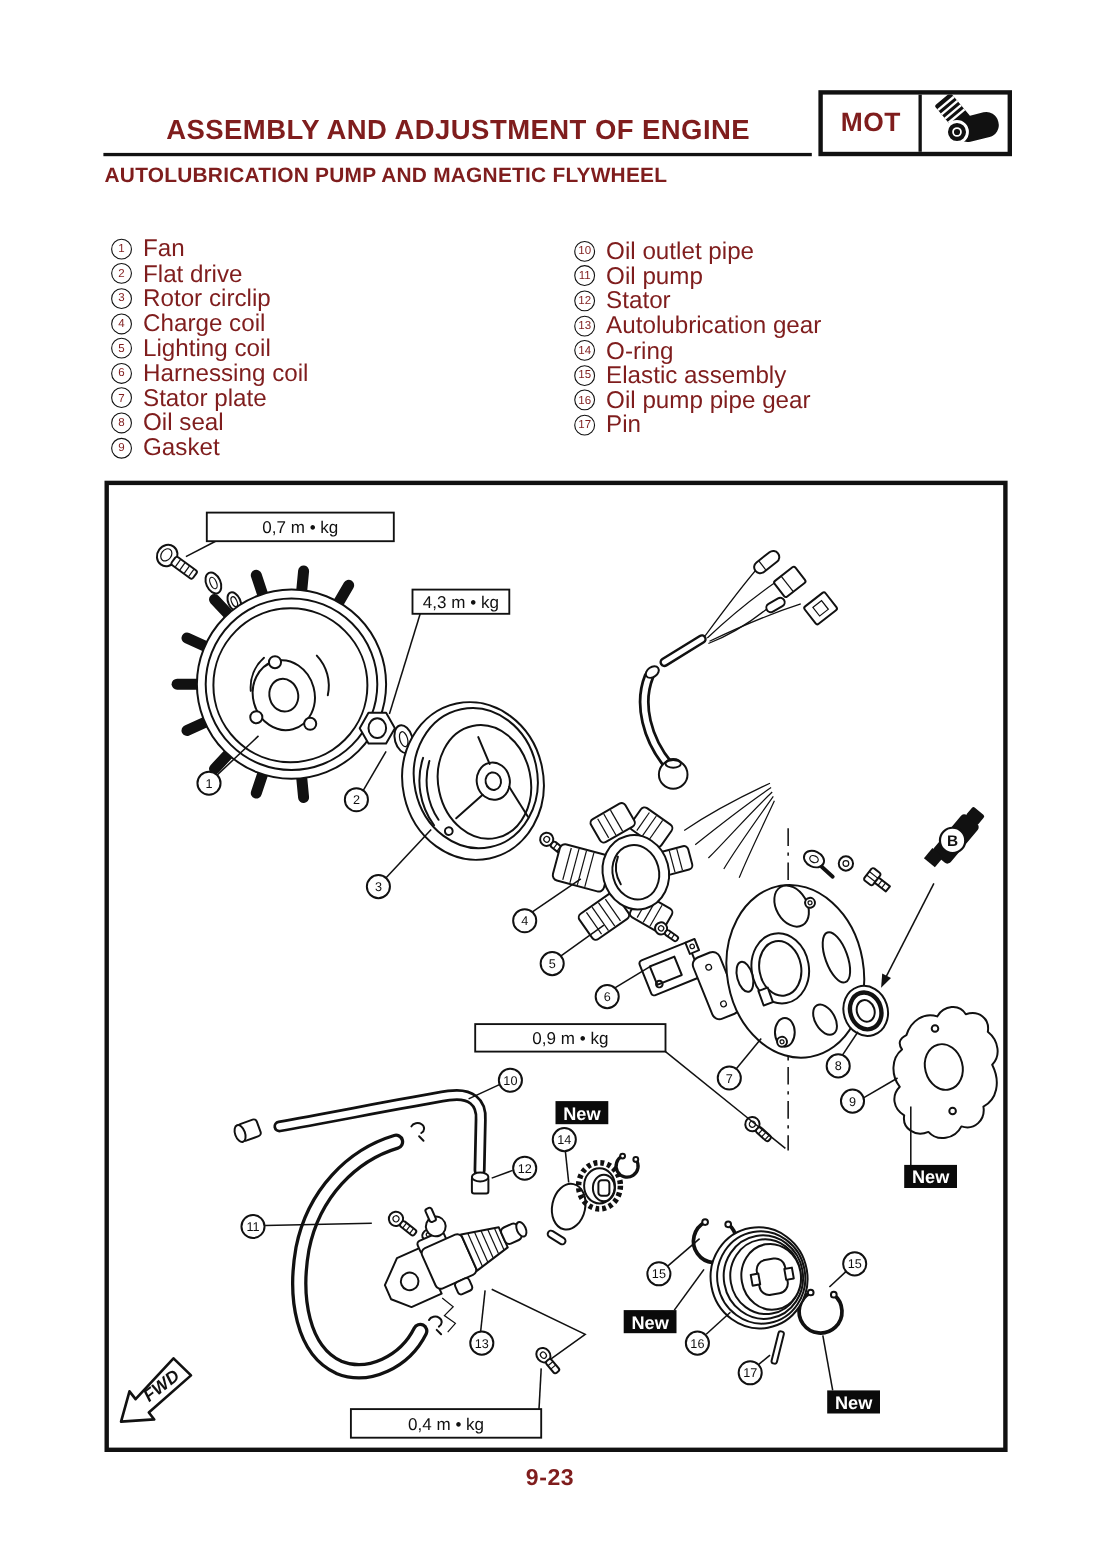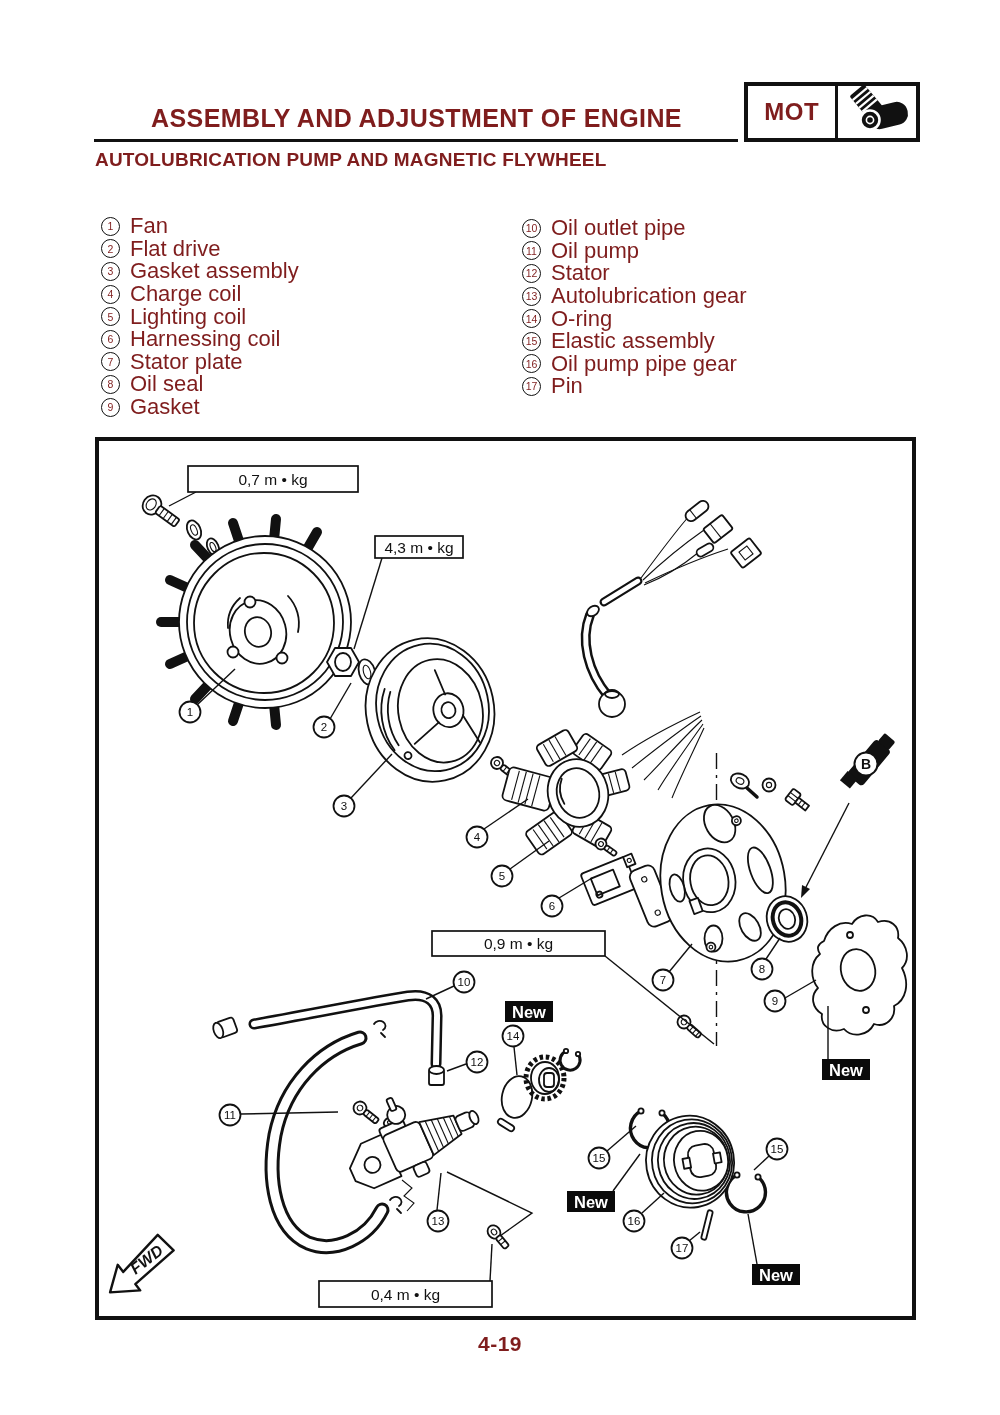--- a/index.html
+++ b/index.html
@@ -73,21 +73,21 @@
     <div class="prow">
         <span class="pnum">1</span>
         <span class="plab">Fan</span>
       </div>
     <div class="prow">
         <span class="pnum">2</span>
         <span class="plab">Flat drive</span>
       </div>
     <div class="prow">
         <span class="pnum">3</span>
-        <span class="plab">Gasket assembly</span>
+        <span class="plab">Rotor circlip</span>
       </div>
     <div class="prow">
         <span class="pnum">4</span>
         <span class="plab">Charge coil</span>
       </div>
     <div class="prow">
         <span class="pnum">5</span>
         <span class="plab">Lighting coil</span>
       </div>
     <div class="prow">
@@ -605,14 +605,14 @@
         <text x="777" y="1149" dy="0.36em" class="co-t">15</text>
         <polyline points="642,1213 664,1193" class="ldr"></polyline>
         <circle cx="634" cy="1221" r="10.5" class="co-c"></circle>
         <text x="634" y="1221" dy="0.36em" class="co-t">16</text>
         <polyline points="689,1241 700,1232" class="ldr"></polyline>
         <circle cx="682" cy="1248" r="10.5" class="co-c"></circle>
         <text x="682" y="1248" dy="0.36em" class="co-t">17</text>
       </g>
   </svg>
 
-  <div class="page-num">4-19</div>
+  <div class="page-num">9-23</div>
 </div>
 
 </body></html>

